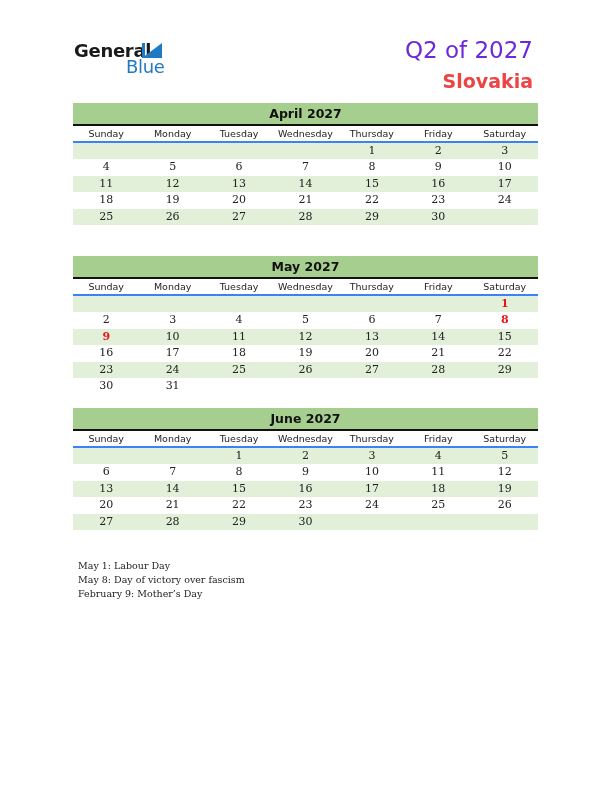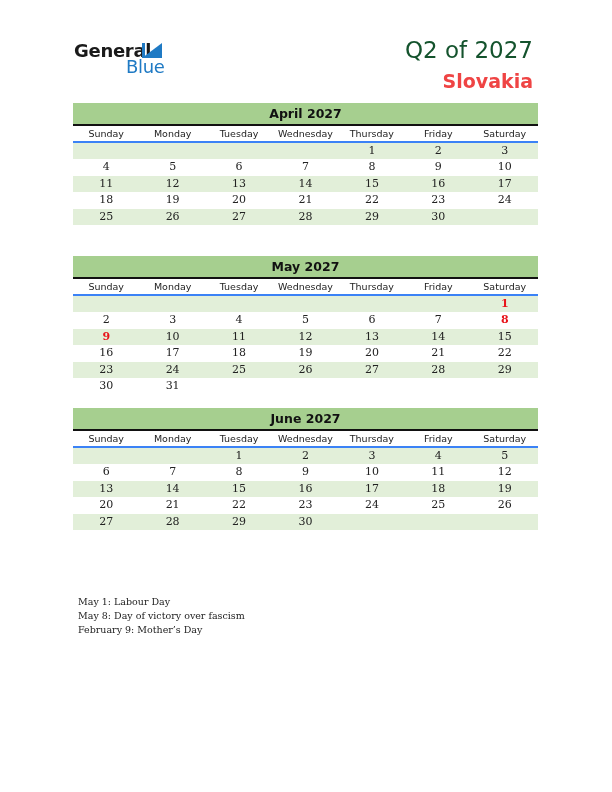--- a/index.html
+++ b/index.html
@@ -2,31 +2,31 @@
 <html><head>
 <meta charset="utf-8">
 <style>
   html, body { margin: 0; padding: 0; background: #ffffff; }
   body { width: 612px; height: 792px; position: relative; overflow: hidden; font-family: "DejaVu Sans", sans-serif; color: #111; }
   .logo { position: absolute; left: 74px; top: 40px; width: 100px; height: 40px; }
   .logo-general { position: absolute; left: 0; top: 0; font-size: 18px; color: #1a1a1a; font-family: "DejaVu Sans", sans-serif; letter-spacing: -0.3px; font-weight: bold; }
   .logo-blue { position: absolute; left: 52px; top: 16px; font-size: 18px; color: #1f7ac4; font-family: "DejaVu Sans", sans-serif; letter-spacing: -0.3px; }
   .logo-tri { position: absolute; left: 68px; top: 3px; width: 0; height: 0; border-left: 20px solid transparent; border-bottom: 15px solid #1f7ac4; }
   .logo-tri::before { content: ""; position: absolute; left: -20px; top: 0; width: 3px; height: 15px; background: #1f7ac4; }
-  .title { position: absolute; right: 79px; top: 37px; font-size: 23px; color: #14532d; }
+  .title { position: absolute; right: 79px; top: 37px; font-size: 23px; color: #6d28d9; }
   .country { position: absolute; right: 79px; top: 70px; font-size: 19px; color: #ef4444; font-weight: bold; }
   .month { position: absolute; left: 73px; width: 465px; }
   .month-header { height: 21px; background: #a6cf8f; text-align: center; font-weight: bold; font-size: 12.5px; line-height: 21px; border-bottom: 2px solid #111; }
   .weekdays { display: flex; height: 15px; border-bottom: 2px solid #3b82f6; }
   .weekdays span { flex: 1; text-align: center; font-size: 9.5px; line-height: 15px; color: #222; }
   .week { display: flex; height: 16.4px; }
   .week.shade { background: #e2efd9; }
   .week span { flex: 1; text-align: center; font-family: "DejaVu Serif", serif; font-size: 11px; line-height: 16.4px; color: #222; }
   .week span.holiday { color: #e8141a; font-weight: bold; }
-  .notes { position: absolute; left: 78px; top: 559px; font-family: "DejaVu Serif", serif; font-size: 9.5px; line-height: 14px; color: #222; margin-top: 36px; }
+  .notes { position: absolute; left: 78px; top: 559px; font-family: "DejaVu Serif", serif; font-size: 9.5px; line-height: 14px; color: #222; }
 </style>
 </head>
 <body>
 
 <div class="logo">
   <span class="logo-general">General</span>
   <span class="logo-tri"></span>
   <span class="logo-blue">Blue</span>
 </div>
 

